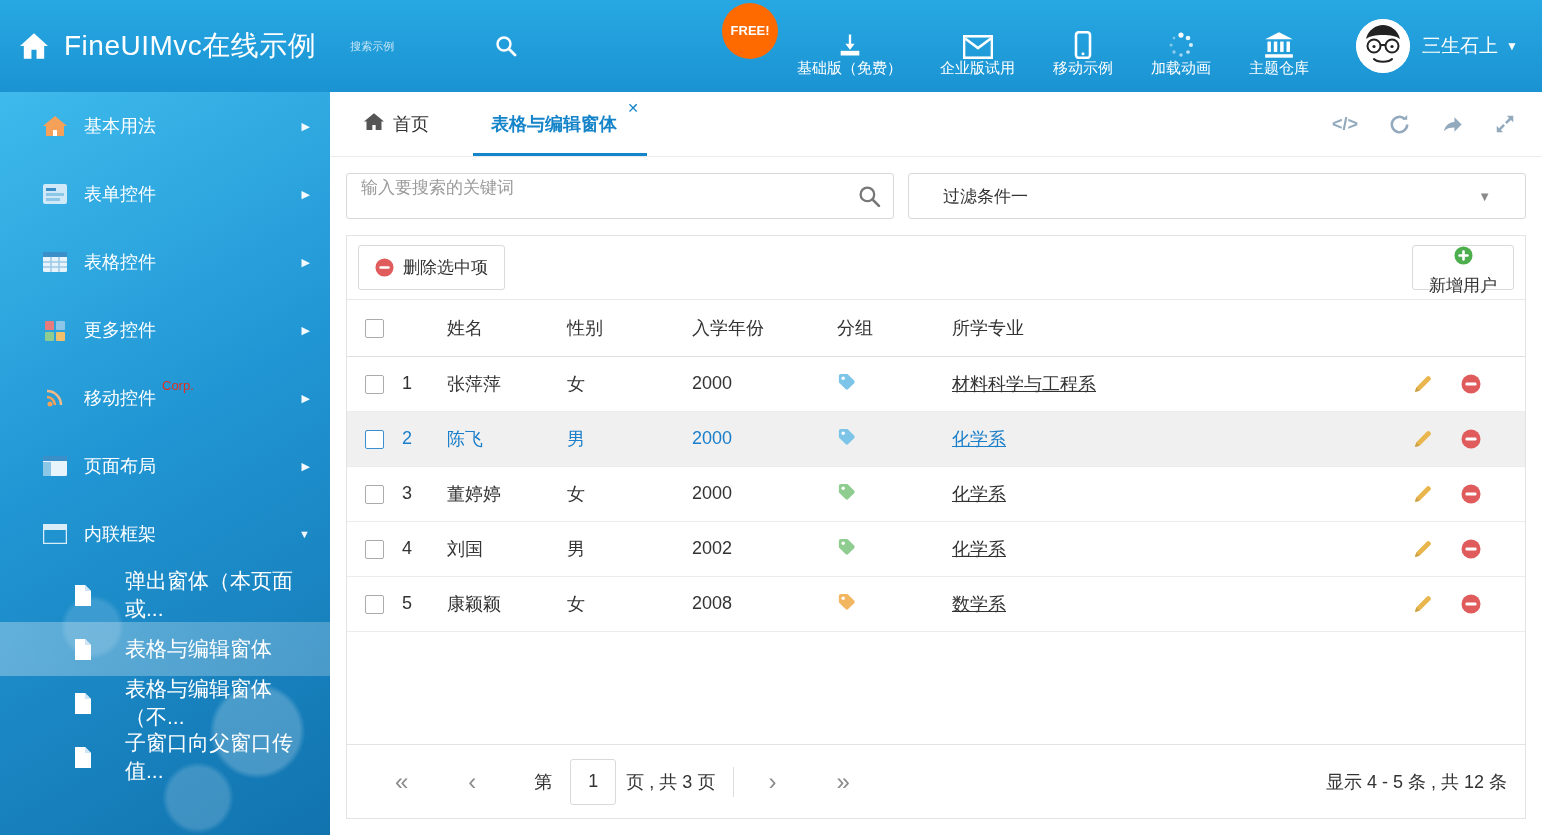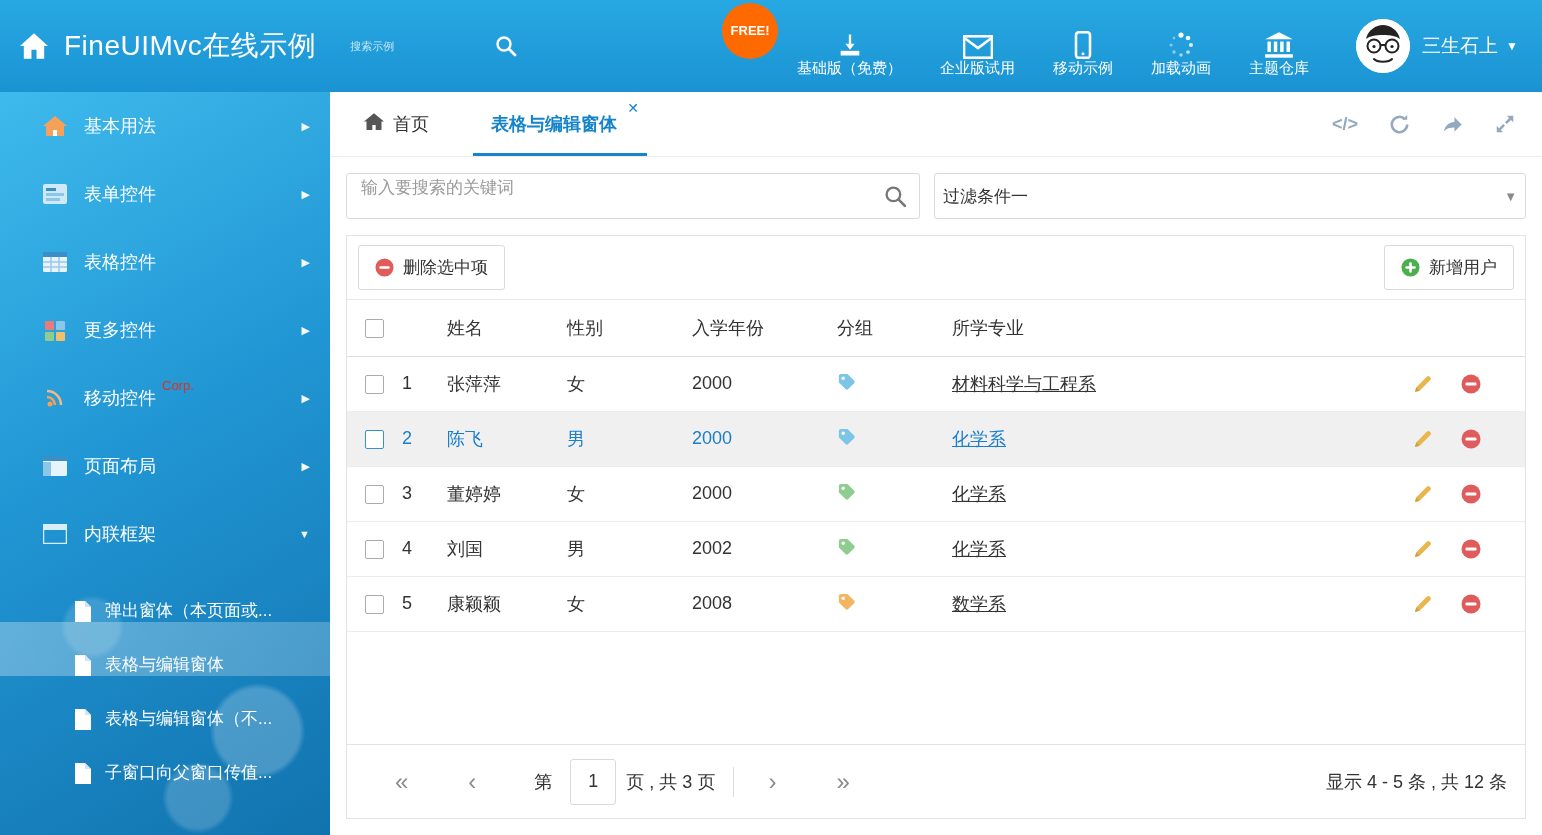--- a/index.html
+++ b/index.html
@@ -34,21 +34,21 @@
       radial-gradient(circle at 78% 86%, rgba(255,255,255,0.22) 0 42px, rgba(255,255,255,0) 48px),
       radial-gradient(circle at 28% 72%, rgba(255,255,255,0.14) 0 26px, rgba(255,255,255,0) 32px),
       radial-gradient(circle at 60% 95%, rgba(255,255,255,0.18) 0 30px, rgba(255,255,255,0) 36px),
       linear-gradient(150deg,#3ebaec 0%,#2196d4 45%,#1173ae 100%);
     overflow:hidden; }
   .side-item { height:68px; display:flex; align-items:center; padding:0 20px 0 42px; cursor:pointer; position:relative; }
   .side-item .si-icon { width:26px; display:flex; justify-content:center; margin-right:16px; }
   .side-item .si-label { font-size:18px; }
   .side-item .si-badge { color:#e03020; font-size:13px; margin-left:6px; align-self:flex-start; margin-top:14px; }
   .side-item .si-arrow { margin-left:auto; font-size:11px; opacity:0.95; }
-  .side-sub { height:54px; display:flex; align-items:flex-end; padding:0 20px 0 74px; cursor:pointer; font-size:17px; }
+  .side-sub { height:54px; display:flex; align-items:center; padding:0 20px 0 74px; cursor:pointer; font-size:21px;gap:20px; }
   .side-sub .ss-icon { margin-right:14px; display:flex; }
   .side-sub.active { background:linear-gradient(90deg,rgba(255,255,255,0.30),rgba(255,255,255,0.22)); }
 
   
   .main { position:absolute; left:330px; top:92px; width:1212px; height:743px; background:#fff;
     display:flex; flex-direction:column; }
 
   .tabbar { height:65px; display:flex; align-items:stretch; border-bottom:1px solid #ececec; padding-left:16px; flex-shrink:0; }
   .tab { display:flex; align-items:center; gap:9px; padding:0 18px; font-size:18px; color:#333;
     cursor:pointer; position:relative; }
@@ -60,28 +60,28 @@
 
   .content { flex:1; padding:16px; display:flex; flex-direction:column; min-height:0; }
 
   .filter-row { display:flex; gap:14px; flex-shrink:0; }
   .search-box { position:relative; flex:1; }
   .search-box input { width:100%; height:46px; border:1px solid #d9d9d9; border-radius:3px;
     font-size:17px; padding:0 46px 16px 14px; color:#333; outline:none; }
   .search-box input::placeholder { color:#9a9a9a; }
   .search-box .mag { position:absolute; right:13px; top:12px; color:#7a7a7a; }
   .dropdown { flex:1; height:46px; border:1px solid #d9d9d9; border-radius:3px; display:flex;
-    align-items:center; padding:0 8px; font-size:17px; color:#333; cursor:pointer; }
+    align-items:center; padding:0 34px; font-size:17px; color:#333; cursor:pointer; }
   .dropdown .caret { margin-left:auto; color:#8a8a8a; font-size:13px; }
 
   .panel { margin-top:16px; border:1px solid #e3e3e3; flex:1; display:flex; flex-direction:column; min-height:0; }
   .toolbar { display:flex; align-items:center; padding:9px 11px; border-bottom:1px solid #e8e8e8; flex-shrink:0; }
   .btn { display:inline-flex; align-items:center; gap:9px; height:45px; padding:0 16px;
     border:1px solid #d9d9d9; border-radius:3px; background:#fff; font-size:17px; color:#333; cursor:pointer; }
-  .btn.right { margin-left:auto; }
+  .btn.right { margin-left:auto;flex-direction:column; }
 
   table.grid { width:100%; border-collapse:collapse; table-layout:fixed; }
   .grid th { font-weight:normal; font-size:18px; color:#333; text-align:left; height:56px;
     border-bottom:1px solid #e0e0e0;margin-left:12px; }
   .grid td { height:55px; font-size:18px; color:#333; border-bottom:1px solid #ececec; }
   .c-cb { width:55px; text-align:center !important; }
   .c-num { width:45px; }
   .c-name { width:120px; }
   .c-gender { width:125px; }
   .c-year { width:145px; }

